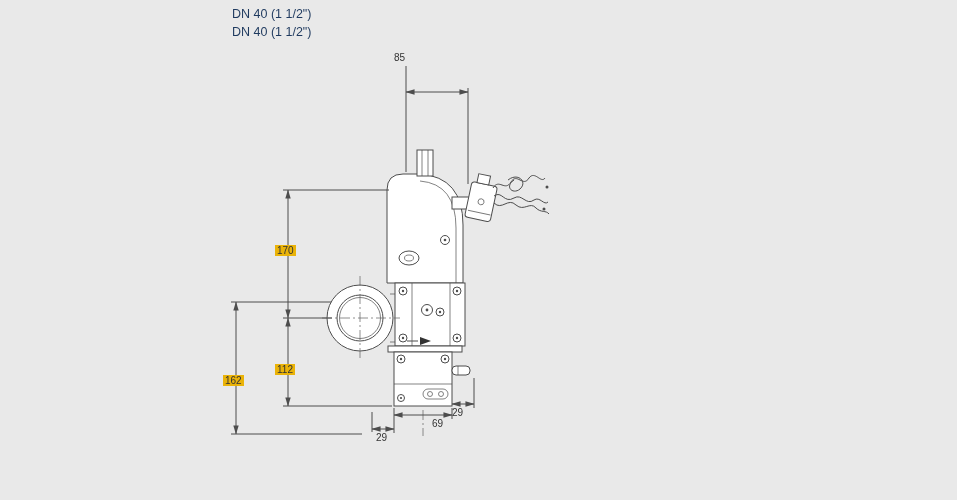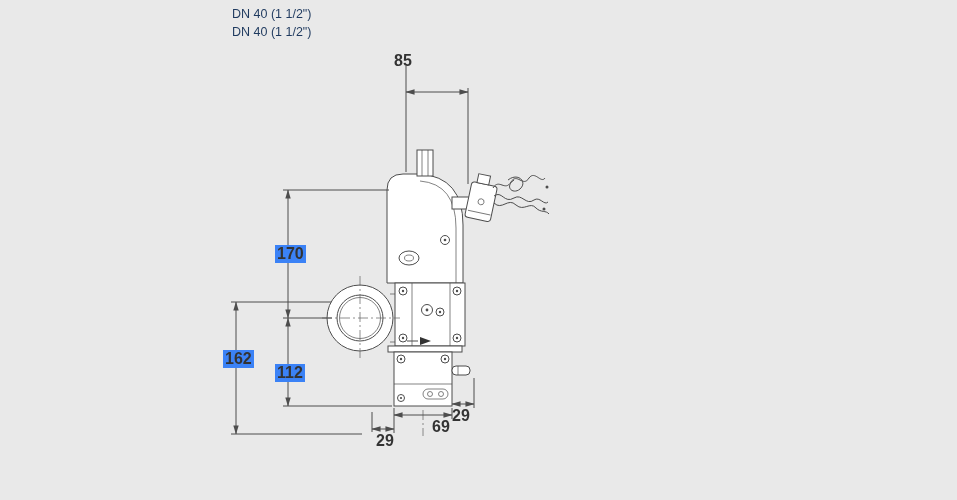--- a/index.html
+++ b/index.html
@@ -3,22 +3,22 @@
 <meta charset="utf-8">
 <style>
   html,body{margin:0;padding:0;background:#e9e9e9;}
   .canvas{
     position:relative;width:957px;height:500px;background:#e9e9e9;
     font-family:"Liberation Sans",sans-serif;overflow:hidden;
   }
   .canvas svg{position:absolute;left:0;top:0;}
   .dn-labels{position:absolute;left:232px;top:5px;color:#1f3a5f;
     font-size:12.5px;line-height:18px;}
-  .dim{position:absolute;color:#333;font-size:16px;white-space:nowrap;font-weight:bold;}
-  .vdim{background:#3b82f6;padding:0 2px;}
+  .dim{position:absolute;color:#333;font-size:10px;white-space:nowrap;}
+  .vdim{background:#eab308;padding:0 2px;}
   
   .ln{stroke:#4d4d4d;stroke-width:1;fill:none;}
   .fillw{fill:#ffffff;stroke:#4d4d4d;stroke-width:1;}
   .thin{stroke:#4d4d4d;stroke-width:0.7;fill:none;}
   .cl{stroke:#6a6a6a;stroke-width:0.75;fill:none;stroke-dasharray:10 3 2 3;}
   .dot{fill:#4d4d4d;stroke:none;}
   .blk{fill:#333;stroke:none;}
 </style>
 </head>
 <body>
@@ -140,19 +140,19 @@
       <line class="ln" x1="288" y1="318" x2="288" y2="406" marker-start="url(#arr)" marker-end="url(#arr)"></line>
       <line class="ln" x1="236" y1="302" x2="236" y2="434" marker-start="url(#arr)" marker-end="url(#arr)"></line>
       <line class="ln" x1="372" y1="429" x2="394" y2="429" marker-start="url(#arr)" marker-end="url(#arr)"></line>
       <line class="ln" x1="394" y1="415" x2="452" y2="415" marker-start="url(#arr)" marker-end="url(#arr)"></line>
       <line class="ln" x1="452" y1="404" x2="474" y2="404" marker-start="url(#arr)" marker-end="url(#arr)"></line>
     </g>
   </svg>
 
   <div class="dim" style="left:394px;top:52px;">85</div>
   <div class="dim vdim" style="left:275px;top:245px;">170</div>
-  <div class="dim vdim" style="left:223px;top:350px;">162</div>
+  <div class="dim vdim" style="left:223px;top:375px;">162</div>
   <div class="dim vdim" style="left:275px;top:364px;">112</div>
   <div class="dim" style="left:376px;top:432px;">29</div>
   <div class="dim" style="left:432px;top:418px;">69</div>
   <div class="dim" style="left:452px;top:407px;">29</div>
 
 </div>
 
 </body></html>

